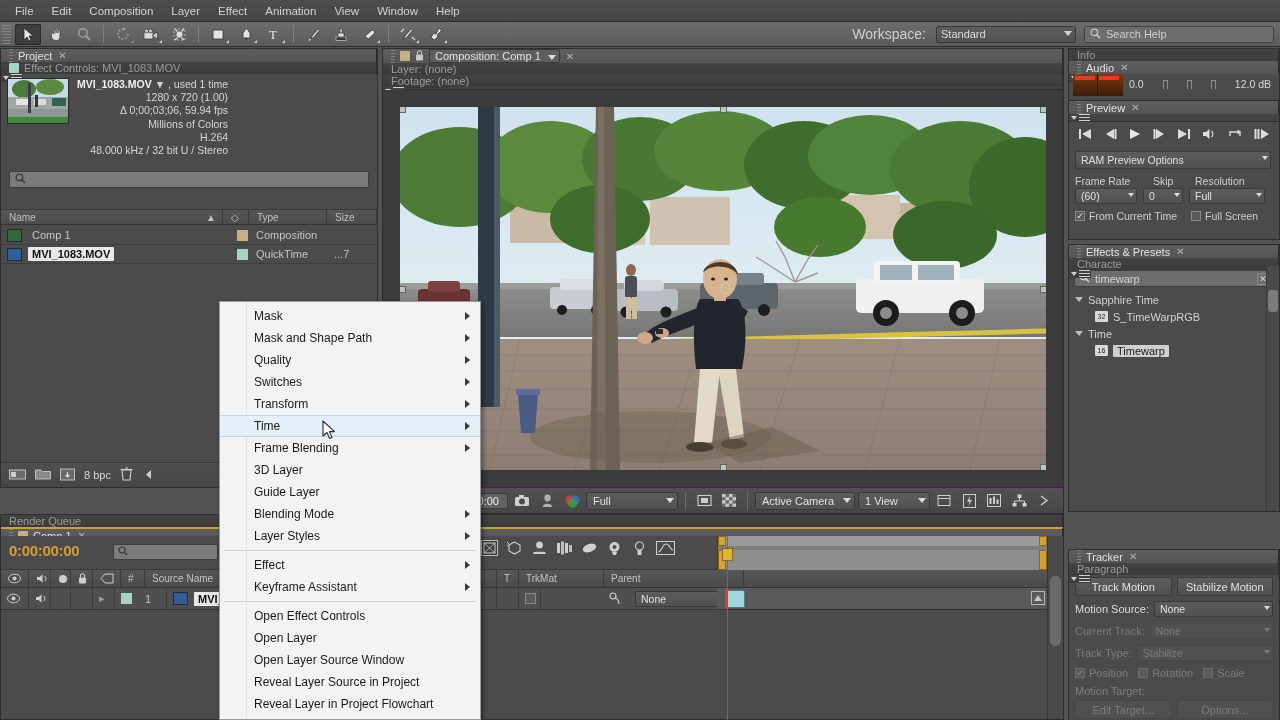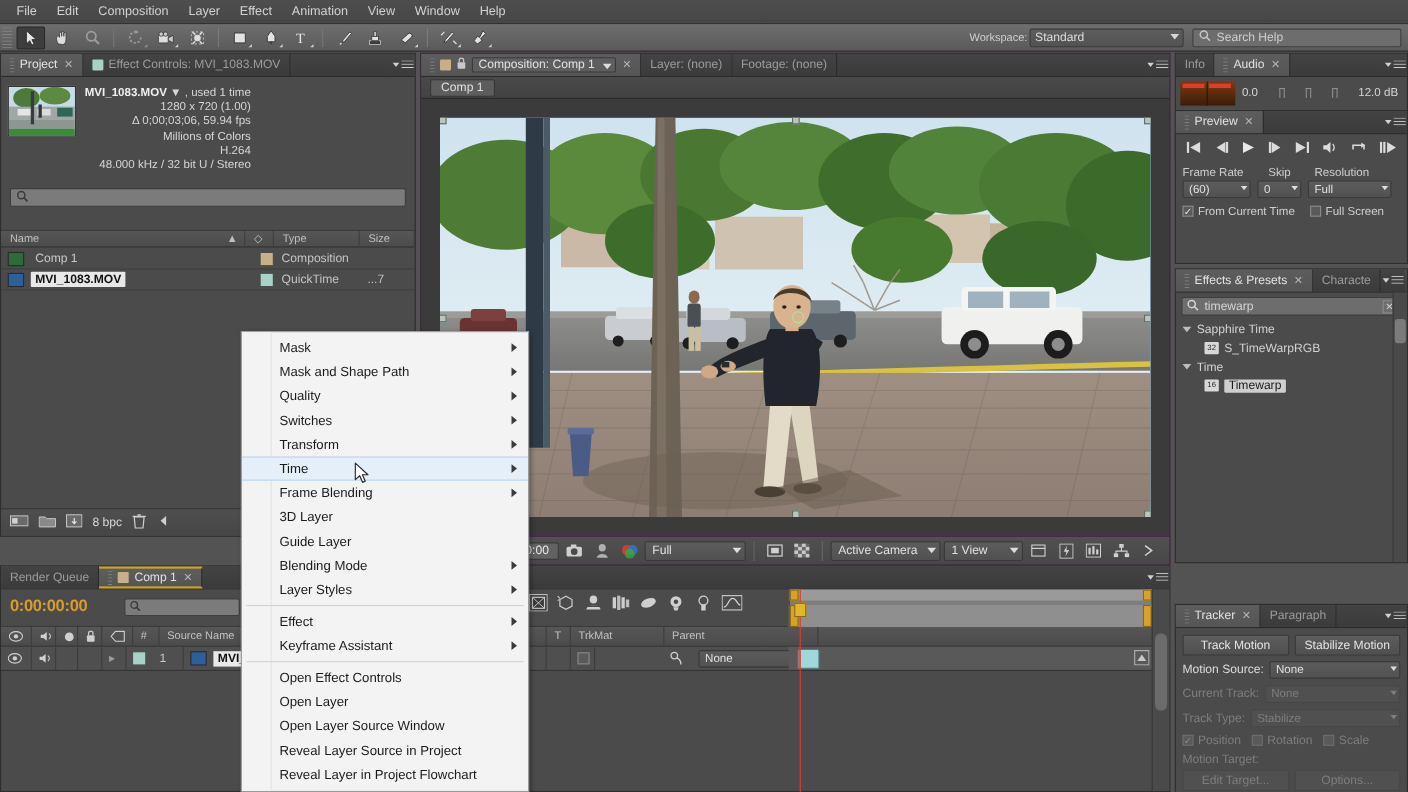--- a/index.html
+++ b/index.html
@@ -40,21 +40,21 @@
     border-radius: 2px; position: relative; cursor: default;
     color: #d8d8d8;
   }
   .tbtn.active { background: #3d3d3d; box-shadow: inset 0 0 0 1px #2a2a2a; }
   .tbtn.dim { opacity: .45; }
   .tbtn .tri { position: absolute; right: 2px; bottom: 2px;
     width: 0; height: 0; border-left: 3px solid transparent; border-bottom: 3px solid #cfcfcf; }
   .tsep { width: 1px; height: 18px; background: #4a4a4a; margin: 0 5px;
     border-right: 1px solid #808080; }
   .ws-wrap { margin-left: auto; display: flex; align-items: center; padding-right: 6px; }
-  .ws-label { font-size: 10px; color: #d0d0d0; margin-right: 2px; }
+  .ws-label { font-size: 14px; color: #d0d0d0; margin-right: 10px; }
   .ws-select {
     width: 140px; height: 17px; background: linear-gradient(#5d5d5d,#525252);
     border: 1px solid #383838; border-radius: 2px; font-size: 11px; color: #ddd;
     display: flex; align-items: center; padding: 0 4px; position: relative;
   }
   .ws-select .arrow { position: absolute; right: 3px; top: 4px;
     width: 0; height: 0; border-left: 4px solid transparent; border-right: 4px solid transparent;
     border-top: 5px solid #d5d5d5; }
   .help-search {
     margin-left: 8px; width: 190px; height: 17px;
@@ -62,20 +62,21 @@
     display: flex; align-items: center; padding: 0 5px; color: #cfcfcf; font-size: 11px;
   }
   .help-search .mag { margin-right: 5px; opacity: .9; }
 
   
   .panel { position: absolute; background: #4b4b4b; border: 1px solid #2e2e2e; }
   .tabbar {
     height: 21px; background: linear-gradient(#4a4a4a,#424242);
     display: flex; align-items: stretch; border-bottom: 1px solid #2b2b2b;
     position: relative;
+    flex-direction: column;
   }
   .tab {
     display: flex; align-items: center; padding: 0 8px; font-size: 11px;
     color: #9c9c9c; background: linear-gradient(#434343,#3b3b3b);
     border-right: 1px solid #2b2b2b; position: relative; cursor: default; white-space: nowrap;
   }
   .tab.active { background: linear-gradient(#5d5d5d,#555); color: #e2e2e2; }
   .tab .dots { width: 4px; height: 13px; margin-right: 5px;
     background-image: repeating-linear-gradient(to bottom, #8a8a8a 0 1px, transparent 1px 3px);
     background-size: 2px 3px; opacity: .8; }
@@ -1115,20 +1116,26 @@
           </svg>
       </span>
       <span>
         <svg width="16" height="12" viewBox="0 0 16 12">
             <rect x="0.5" y="1" width="2" height="10" fill="#dcdcdc"></rect>
             <rect x="3.5" y="1" width="2" height="10" fill="#dcdcdc"></rect>
             <path d="M7 1 L7 11 L15 6 Z" fill="#dcdcdc"></path>
           </svg>
       </span>
     </div>
+    <div class="pv-row">
+      <div class="sm-dd" style="width:196px;height:18px">
+        <span>RAM Preview Options</span>
+        <span class="arrow"></span>
+      </div>
+    </div>
     <div class="pv-row" style="padding-bottom:0">
       <span class="pv-lab" style="width:72px">Frame Rate</span>
       <span class="pv-lab" style="width:36px">Skip</span>
       <span class="pv-lab">Resolution</span>
     </div>
     <div class="pv-row" style="padding-top:1px">
       <div class="sm-dd" style="width:62px">
         <span>(60)</span>
         <span class="arrow"></span>
       </div>

